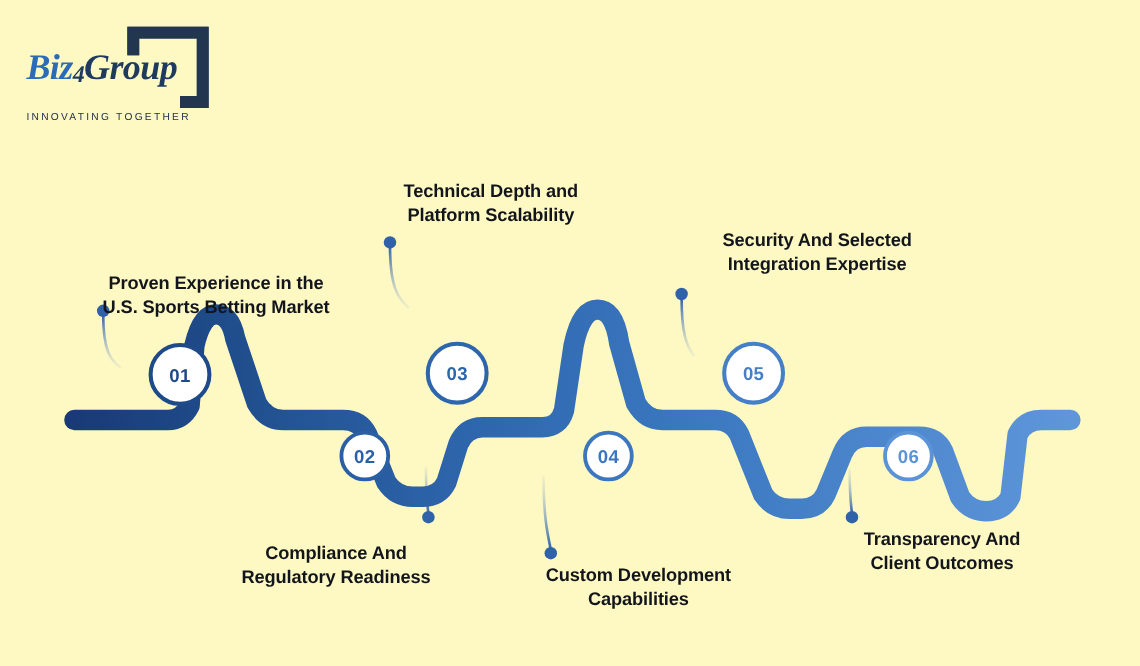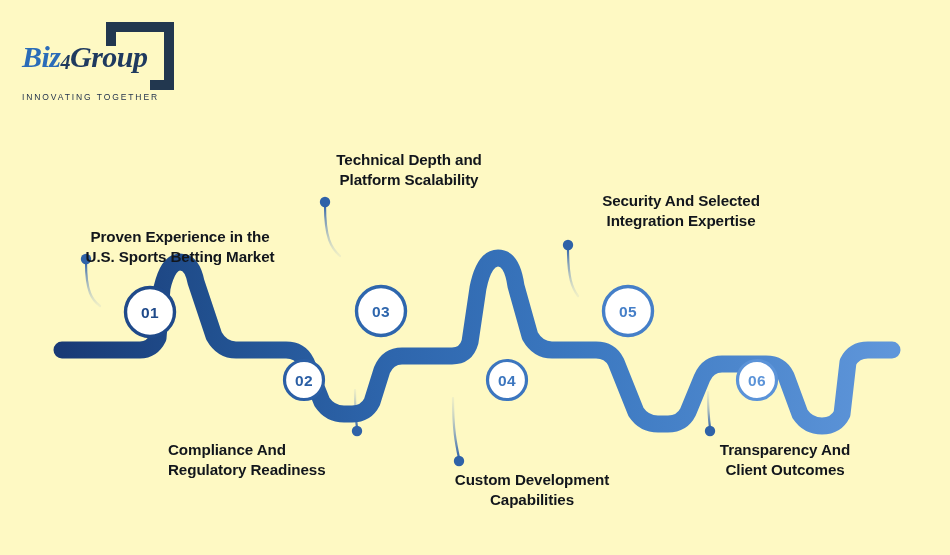--- a/index.html
+++ b/index.html
@@ -102,21 +102,21 @@
     position: absolute;
     font-size: 15.2px;
     font-weight: bold;
     line-height: 20px;
     color: #12161c;
     letter-spacing: -0.1px;
     white-space: pre-line;
   }
 
   #label-01 { left: 54px;  top: 191px; width: 252px; text-align: center; margin-top: 36px; }
-  #label-02 { left: 168px; top: 440px; width: 224px; text-align: left; }
+  #label-02 { left: 168px; top: 452px; width: 224px; text-align: center; }
   #label-03 { left: 313px; top: 150px; width: 192px; text-align: center; }
   #label-04 { left: 420px; top: 470px; width: 224px; text-align: center; }
   #label-05 { left: 570px; top: 191px; width: 222px; text-align: center; }
   #label-06 { left: 684px; top: 440px; width: 202px; text-align: center; }
 
   .node-num {
     font-size: 15.5px;
     font-weight: bold;
     letter-spacing: 0.3px;
   }

